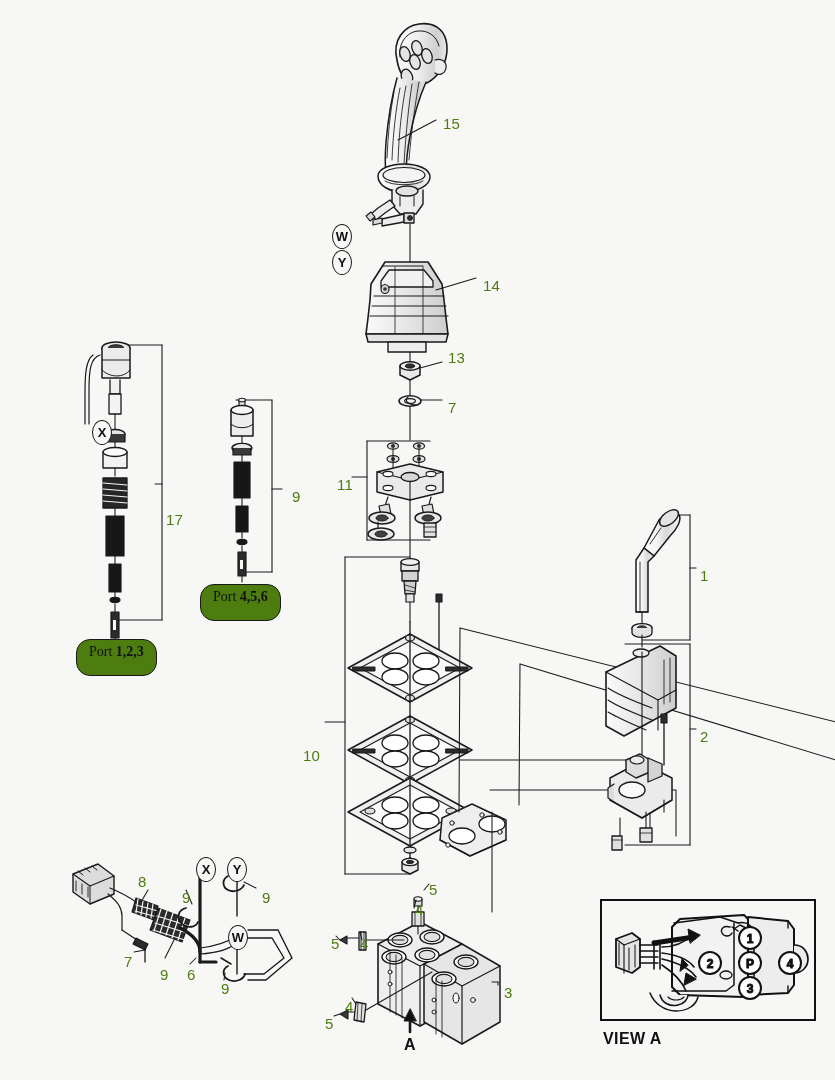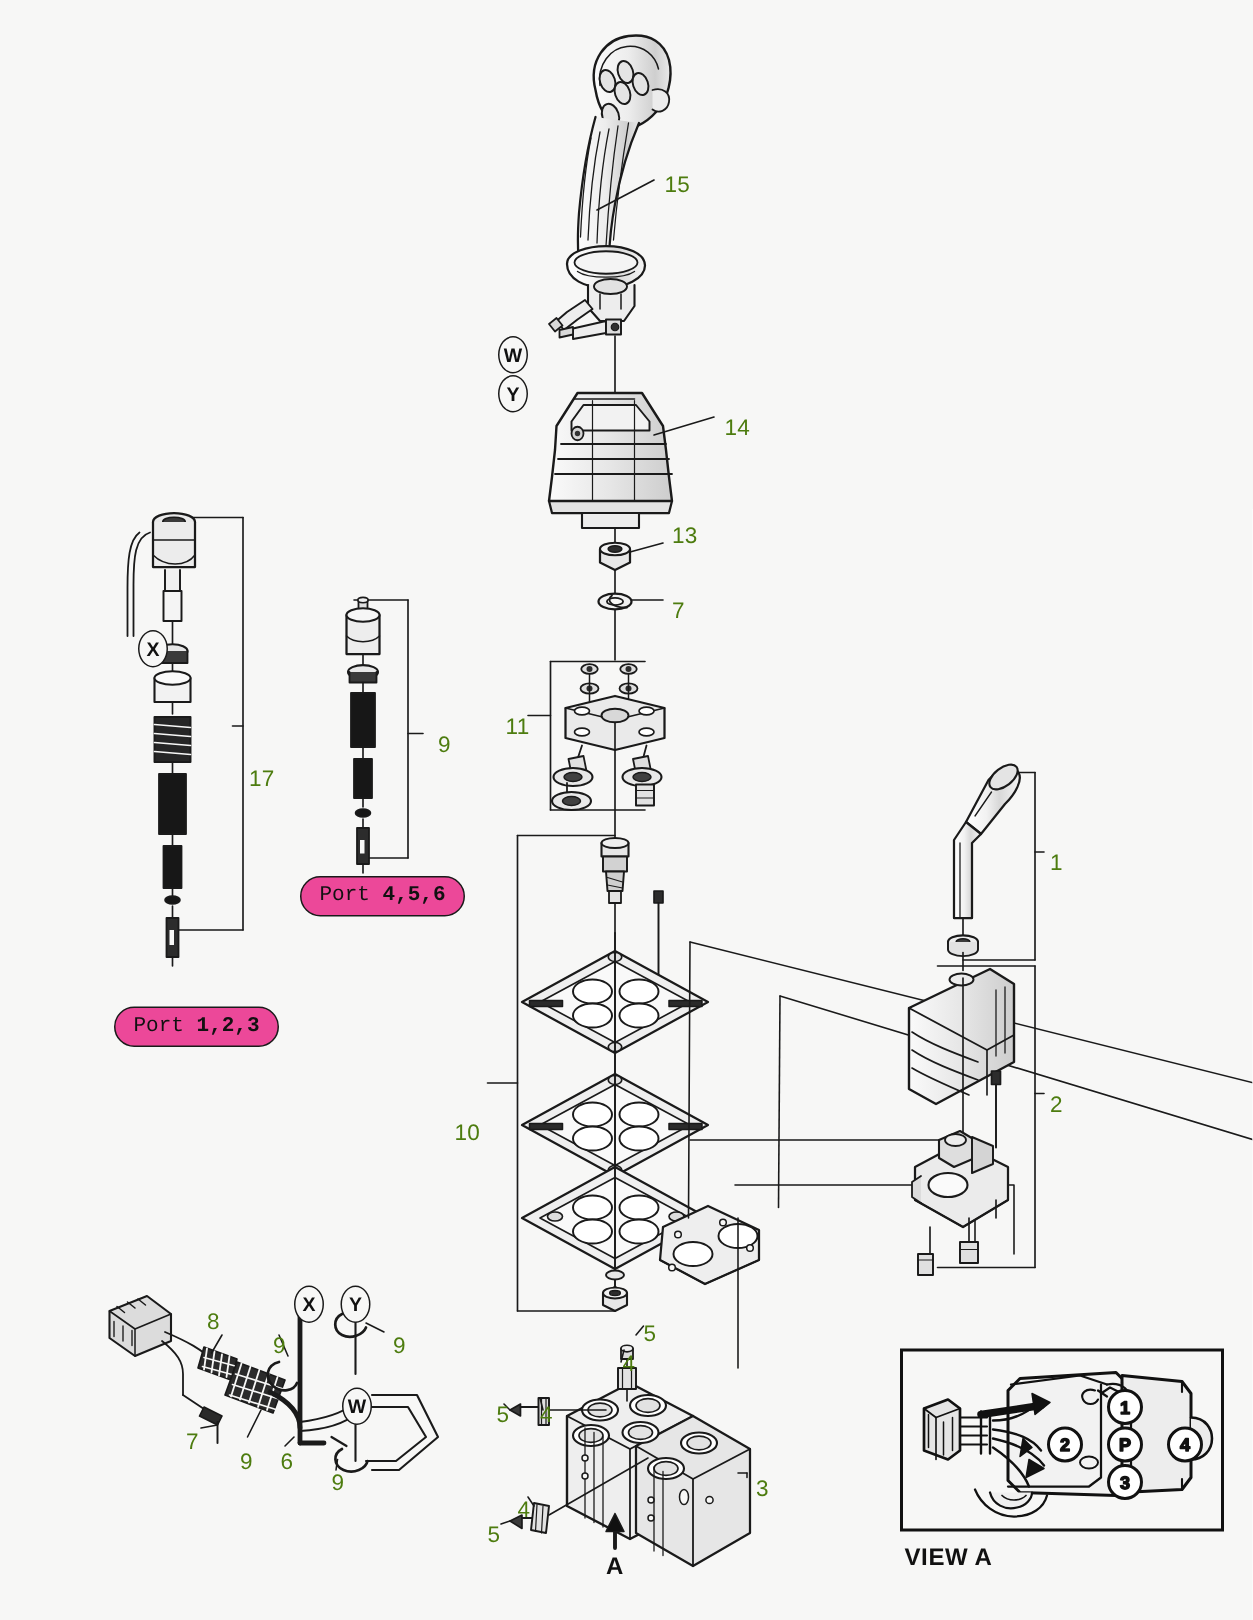--- a/index.html
+++ b/index.html
@@ -37,26 +37,26 @@
     display:flex;align-items:center;justify-content:center;
     font-family:"Liberation Sans",sans-serif;
     box-sizing:border-box;
   }
   .bubble.oval{width:20px;height:25px;border-radius:50%;}
   
   .port-pill{
     position:absolute;
     border:1.4px solid #1a1a1a;
     border-radius:14px;
-    background:#ec4899;
-    padding:4px 12px 5px 12px;
+    background:#4d7c0f;
+    padding:4px 12px 15px 12px;
     font-size:14px;
     color:#111;
     white-space:nowrap;
-    font-family:Liberation Mono, monospace;
+    font-family:Liberation Serif, serif;
     box-sizing:border-box;
   }
   .port-pill b{font-weight:bold;}
   .port-pill .pfx{font-weight:normal;}
   
   #viewa-box{
     position:absolute;
     left:600px;top:899px;
     width:216px;height:122px;
     border:2.2px solid #111;
@@ -673,17 +673,17 @@
     </div>
   <div id="bubble-layer">
       <div class="bubble oval" style="left: 332px; top: 224px;">W</div>
       <div class="bubble oval" style="left: 332px; top: 250px;">Y</div>
       <div class="bubble oval" style="left: 92px; top: 420px;">X</div>
       <div class="bubble oval" style="left: 196px; top: 857px;">X</div>
       <div class="bubble oval" style="left: 227px; top: 857px;">Y</div>
       <div class="bubble oval" style="left: 228px; top: 925px;">W</div>
     </div>
   <div id="port-layer">
-      <div class="port-pill" style="left: 76px; top: 671px;"><span class="pfx">Port </span><b>1,2,3</b></div>
+      <div class="port-pill" style="left: 76px; top: 639px;"><span class="pfx">Port </span><b>1,2,3</b></div>
       <div class="port-pill" style="left: 200px; top: 584px;"><span class="pfx">Port </span><b>4,5,6</b></div>
     </div>
 
 </div>
 
 </body></html>

